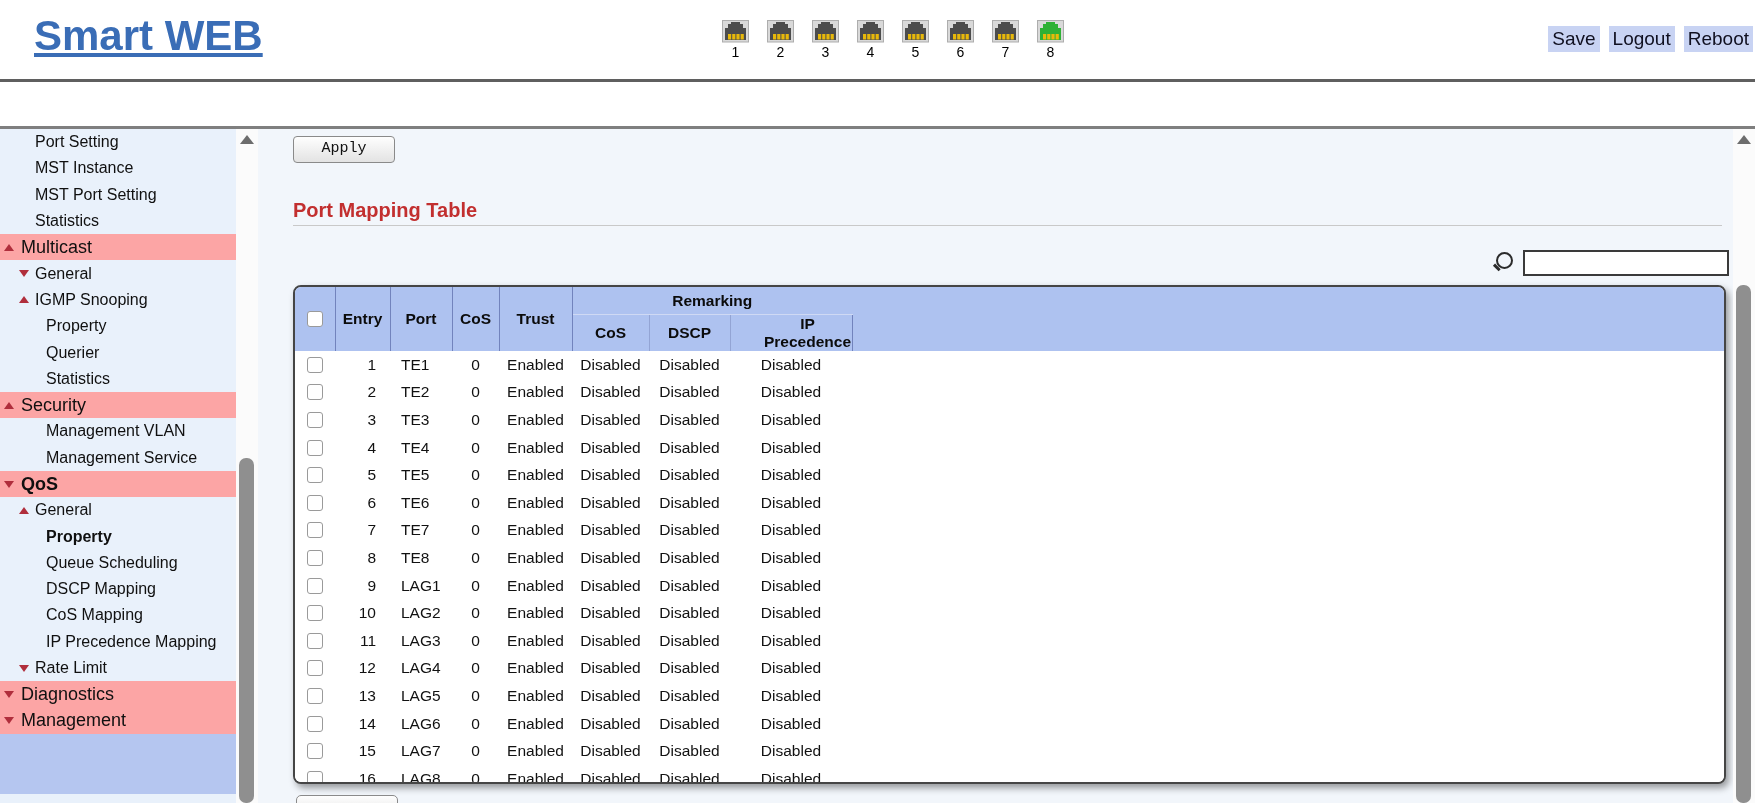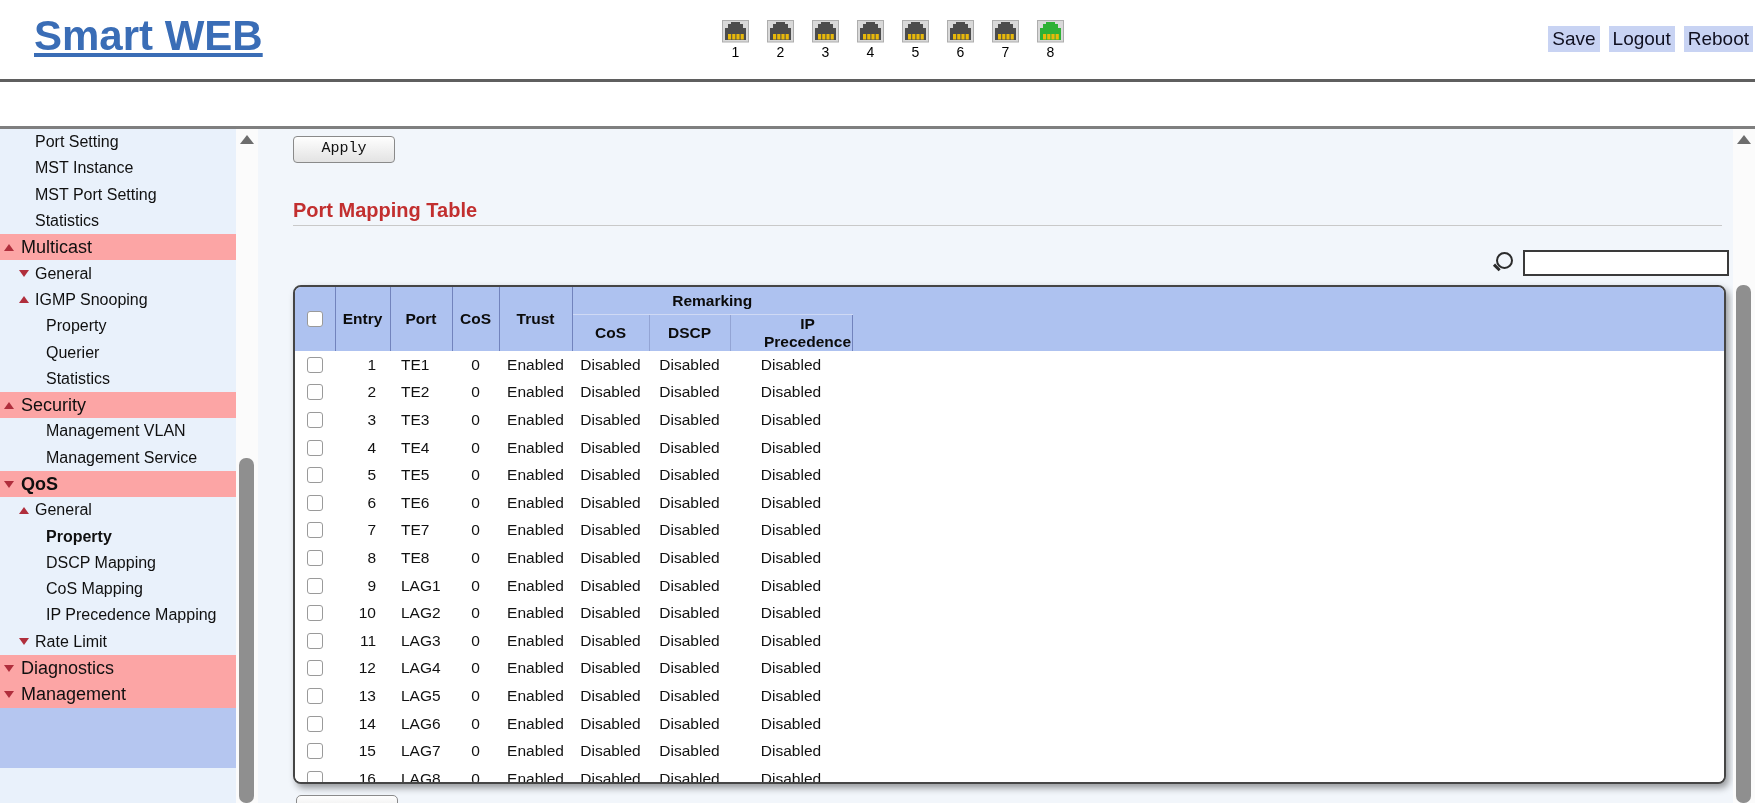--- a/index.html
+++ b/index.html
@@ -260,20 +260,23 @@
         <div class="side-row d1 hl bold">
           <span class="arr down"></span>
           <span class="lbl">QoS</span>
         </div>
         <div class="side-row d2">
           <span class="arr up"></span>
           <span class="lbl">General</span>
         </div>
         <div class="side-row d3 bold">
           <span class="lbl">Property</span>
+        </div>
+        <div class="side-row d3">
+          <span class="lbl">Queue Scheduling</span>
         </div>
         <div class="side-row d3">
           <span class="lbl">DSCP Mapping</span>
         </div>
         <div class="side-row d3">
           <span class="lbl">CoS Mapping</span>
         </div>
         <div class="side-row d3">
           <span class="lbl">IP Precedence Mapping</span>
         </div>

